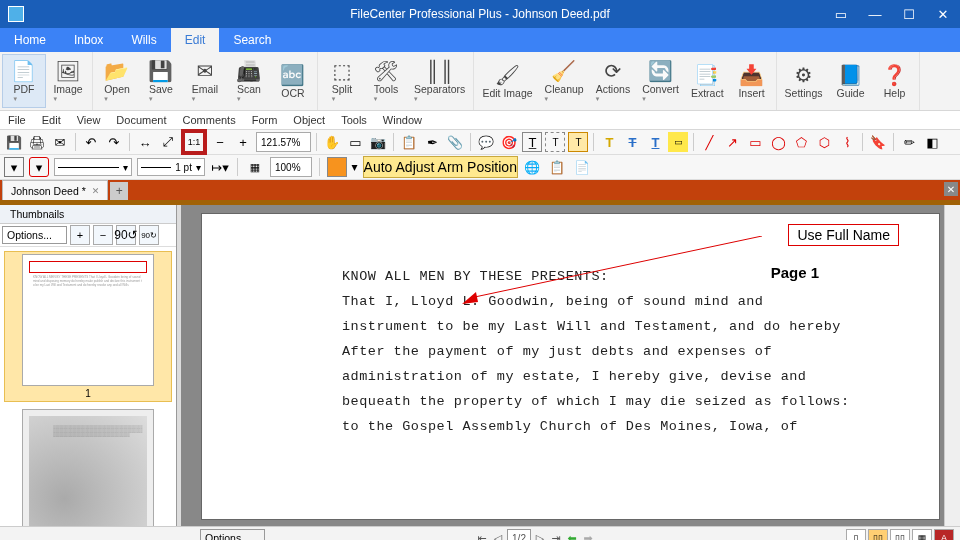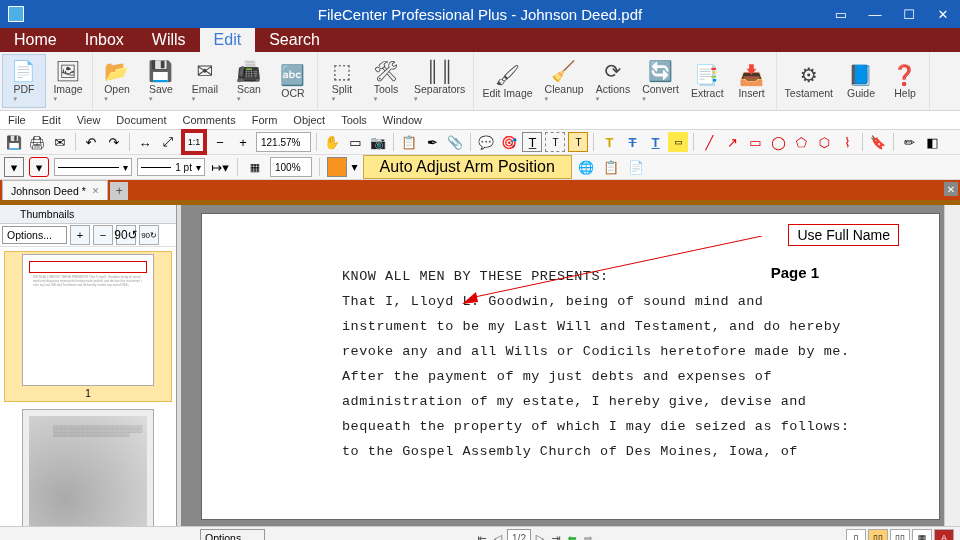--- a/index.html
+++ b/index.html
@@ -1,48 +1,48 @@
 <!DOCTYPE html>
 <html><head>
 <meta charset="utf-8">
 <style>
 html,body{margin:0;padding:0;font-family:"Segoe UI",Arial,sans-serif;font-size:12px;background:#fff;overflow:hidden}
 body{width:960px;height:540px;position:relative}
 .titlebar{height:28px;background:#1a5eb8;color:#fff;display:flex;align-items:center;position:relative}
 .titlebar .app-icon{width:14px;height:14px;background:#4fb0e8;margin:0 8px;border:1px solid #fff}
-.titlebar .title{position:absolute;left:50%;transform:translateX(-50%);font-size:15px}
+.titlebar .title{position:absolute;left:50%;transform:translateX(-50%);font-size:12px}
 .titlebar .wc{position:absolute;right:0;display:flex;align-items:center;height:100%}
 .titlebar .wc div{width:34px;height:100%;display:flex;align-items:center;justify-content:center;color:#fff;font-size:13px}
-.menubar{height:24px;background:#7f1d1d;display:flex;color:#fff;font-size:16px}
+.menubar{height:24px;background:#3b82f6;display:flex;color:#fff;font-size:12px}
 .menubar div{padding:0 14px;display:flex;align-items:center;height:100%}
 .menubar .active{background:#f3f3f3;color:#3a7bd5}
 .ribbon{height:58px;background:#f3f3f3;border-bottom:1px solid #d7d7d7;display:flex;position:relative}
 .rgrp{display:flex;border-right:1px solid #e1e1e1;padding:2px 2px}
 .ritem{display:flex;flex-direction:column;align-items:center;justify-content:center;padding:2px 6px;font-size:10.5px;color:#444;min-width:32px;position:relative}
 .ritem.sel{background:#dde9f6;box-shadow:inset 0 0 0 1px #b6cde8}
 .ritem .ic{font-size:20px;height:24px;display:flex;align-items:center;justify-content:center}
 .ritem .drop::after{content:"▾";font-size:7px;display:block;color:#888}
 .menubar2{height:18px;background:#fff;border-bottom:1px solid #d7d7d7;display:flex;font-size:11px;color:#333}
 .menubar2 div{padding:0 8px;display:flex;align-items:center;cursor:default}
 .toolbar{height:24px;background:#f7f7f7;border-bottom:1px solid #ddd;display:flex;align-items:center;padding:0 4px;gap:3px}
 .toolbar2{height:24px;background:#f7f7f7;border-bottom:1px solid #ddd;display:flex;align-items:center;padding:0 4px;gap:5px}
 .tb-ic{width:18px;height:18px;display:flex;align-items:center;justify-content:center;font-size:13px;border:1px solid transparent}
 .tb-sep{width:1px;height:18px;background:#ccc;margin:0 2px}
 .zoom{border:1px solid #aaa;background:#fff;font-size:10px;padding:1px 10px 1px 4px;height:16px;display:inline-flex;align-items:center}
 .stroke-sel{border:1px solid #aaa;background:#fff;height:16px;width:70px;display:flex;align-items:center;padding:0 3px;font-size:10px;gap:4px}
 .stroke-sel .ln{flex:1;height:1px;background:#000}
-.auto-adj{background:#ffe98f;border:1px solid #c9a93f;font-size:16px;padding:2px 16px}
+.auto-adj{background:#ffe98f;border:1px solid #c9a93f;font-size:14px;padding:2px 0}
 .tabstrip{height:20px;background:#c2410c;border-bottom:5px solid #a16207;display:flex;align-items:flex-end;position:relative}
 .tab{background:#f7f7f7;border:1px solid #bbb;border-bottom:none;height:19px;padding:0 8px;font-size:10.5px;display:flex;align-items:center;gap:6px;margin-left:2px}
 .tab .x{color:#888;font-size:9px}
 .tabplus{width:18px;height:18px;background:#ccc;margin-left:2px;display:flex;align-items:center;justify-content:center;color:#555;font-size:12px}
 .tabstrip .close{position:absolute;right:2px;top:2px;width:14px;height:14px;background:#888;color:#fff;font-size:10px;display:flex;align-items:center;justify-content:center}
 .work{position:relative;height:321px;display:flex}
 .thumbs{width:176px;border-right:1px solid #999;background:#fff;display:flex;flex-direction:column}
-.thumbs .hd{height:18px;background:#eef2f7;border-bottom:1px solid #ccc;font-size:10.5px;padding:0 20px;display:flex;align-items:center}
+.thumbs .hd{height:18px;background:#eef2f7;border-bottom:1px solid #ccc;font-size:10.5px;padding:0 10px;display:flex;align-items:center}
 .thumbs .opts{height:20px;display:flex;align-items:center;gap:3px;padding:1px 2px;border-bottom:1px solid #ddd}
 .thumbs .opts .dd{font-size:10.5px;border:1px solid #999;background:#fff;padding:0 14px 0 4px;height:16px;display:flex;align-items:center}
 .th-ic{width:18px;height:18px;border:1px solid #aaa;background:#f2f7fc;display:flex;align-items:center;justify-content:center;font-size:11px}
 .thlist{flex:1;overflow:auto;padding:4px}
 .thitem{border:1px solid transparent;padding:2px;margin-bottom:4px}
 .thitem.sel{background:#ffe7a8;border:1px solid #e8be52}
 .thpage{width:130px;height:130px;margin:0 auto;background:#fff;border:1px solid #aaa;position:relative;overflow:hidden}
 .thpage.scan{background:#eee}
 .thpage .redtop{position:absolute;top:6px;left:6px;right:6px;height:10px;border:1px solid #d00}
 .thpage .txt{position:absolute;top:20px;left:10px;right:10px;font-size:3px;color:#999;line-height:4px;word-break:break-all}
@@ -157,21 +157,21 @@
         <span>Extract</span>
       </div>
   <div class="ritem">
         <div class="ic">📥</div>
         <span>Insert</span>
       </div>
  </div>
  <div class="rgrp">
   <div class="ritem">
         <div class="ic">⚙</div>
-        <span>Testament</span>
+        <span>Settings</span>
       </div>
   <div class="ritem">
         <div class="ic">📘</div>
         <span>Guide</span>
       </div>
   <div class="ritem">
         <div class="ic" style="color:#2d7cd1">❓</div>
         <span>Help</span>
       </div>
  </div>
@@ -297,21 +297,20 @@
       <div class="pg-lbl">Page 1</div>
       <div class="annot">Use Full Name</div>
       <svg class="arrow" style="top:22px;left:260px" width="300" height="70">
         <line x1="300" y1="0" x2="8" y2="62" stroke="#d00" stroke-width="1"></line>
         <polygon points="0,68 14,56 16,66" fill="#d00"></polygon>
       </svg>
       <div class="doc">
         <div class="l">KNOW ALL MEN BY THESE PRESENTS:</div>
         <div class="l">   That I, Lloyd L. Goodwin, being of sound mind and</div>
         <div class="l">instrument to be my Last Will and Testament, and do hereby</div>
-        <div class="l">revoke any and all Wills or Codicils heretofore made by me.</div>
         <div class="l">   After the payment of my just debts and expenses of</div>
         <div class="l">administration of my estate, I hereby give, devise and</div>
         <div class="l">bequeath the property of which I may die seized as follows:</div>
         <div class="l">to the Gospel Assembly Church of Des Moines, Iowa, of</div>
       </div>
     </div>
     <div class="vscr"></div>
   </div>
 </div>
 

